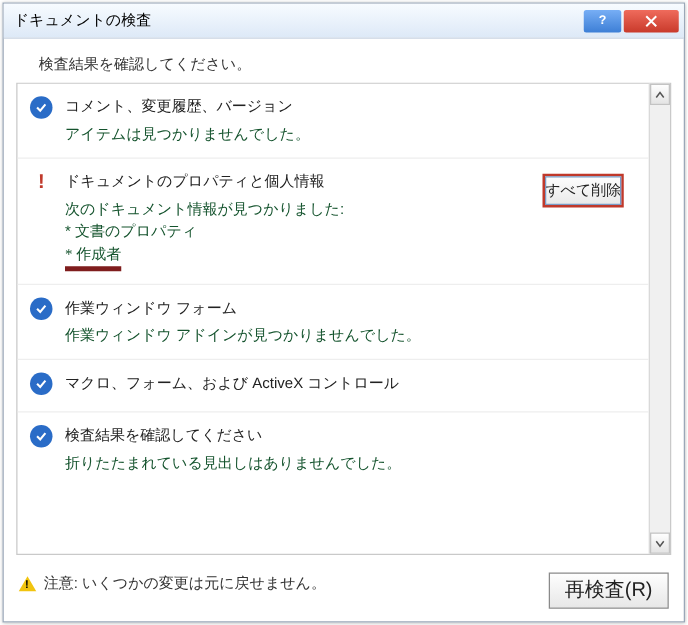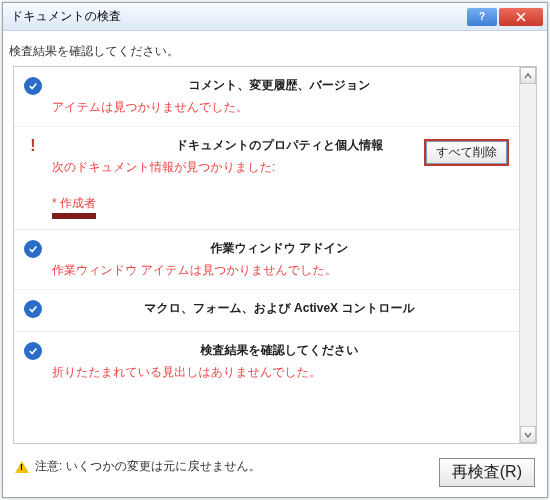--- a/index.html
+++ b/index.html
@@ -35,21 +35,21 @@
     width: 30px; height: 18px;
     margin-left: 2px;
     border-radius: 2px;
     display: flex; align-items: center; justify-content: center;
     font-size: 10px; color: #fff;
   }
   .winbtn.help { background: linear-gradient(#77aef5,#3d7fd6); color:#fff; font-weight:bold; }
   .winbtn.close { background: linear-gradient(#ef6b5c,#c93a2b); width:44px; }
   .winbtn svg { width:10px; height:10px; }
   .instruction {
-    padding: 12px 6px 6px;
+    padding: 12px 28px 6px;
     color: #333;
   }
   .panel-wrap {
     flex: 1;
     padding: 0 10px 6px;
     display: flex;
     overflow: hidden;
   }
   .panel {
     flex: 1;
@@ -90,27 +90,27 @@
     background: #2a6cc7;
     display:flex;align-items:center;justify-content:center;
   }
   .warn-icon {
     color: #c0392b;
     font-weight: bold;
     font-size: 16px;
     line-height: 18px;
     text-align: center;
   }
-  .item .heading { font-weight: bold; color:#222; margin-bottom: 4px; text-align: center; }
-  .item .body { color:#ef4444; line-height: 1.5; }
-  .underline-red { border-bottom: 6px solid #7f1d1d; display:inline-block; padding-bottom:1px; }
+  .item .heading { font-weight: normal; color:#222; margin-bottom: 4px; }
+  .item .body { color:#14532d; line-height: 1.5; }
+  .underline-red { border-bottom: 4px solid #7f1d1d; display:inline-block; padding-bottom:1px;font-family:Liberation Serif, serif; }
   .remove-btn {
     position: absolute;
-    right: 10px; top: 12px;
-    padding: 3px 10px;
+    right: 20px; top: 12px;
+    padding: 3px 0;
     background: linear-gradient(#fefefe,#e9e9e9);
     border: 2px solid #c0392b;
     outline: 1px solid #7a9cc6;
     outline-offset: -3px;
     font-size: 12px;
     color:#222;
   }
   .footer {
     padding: 8px 12px 10px;
     display: flex;
@@ -164,34 +164,34 @@
           </div>
           <div class="heading">コメント、変更履歴、バージョン</div>
           <div class="body">アイテムは見つかりませんでした。</div>
         </div>
 
         <div class="item">
           <div class="icon warn-icon">!</div>
           <div class="heading">ドキュメントのプロパティと個人情報</div>
           <div class="body">
             <span>次のドキュメント情報が見つかりました:</span><br>
-            <br>
+            <span>* 文書のプロパティ</span><br>
             <span class="underline-red">* 作成者</span>
           </div>
           <button class="remove-btn">すべて削除</button>
         </div>
 
         <div class="item">
           <div class="icon check-icon">
             <svg viewBox="0 0 12 12" width="10" height="10">
                 <path d="M2 6 L5 9 L10 3" stroke="#fff" stroke-width="2" fill="none"></path>
               </svg>
           </div>
-          <div class="heading">作業ウィンドウ アドイン</div>
-          <div class="body">作業ウィンドウ アイテムは見つかりませんでした。</div>
+          <div class="heading">作業ウィンドウ フォーム</div>
+          <div class="body">作業ウィンドウ アドインが見つかりませんでした。</div>
         </div>
 
 
         <div class="item">
           <div class="icon check-icon">
             <svg viewBox="0 0 12 12" width="10" height="10">
                 <path d="M2 6 L5 9 L10 3" stroke="#fff" stroke-width="2" fill="none"></path>
               </svg>
           </div>
           <div class="heading">マクロ、フォーム、および ActiveX コントロール</div>

